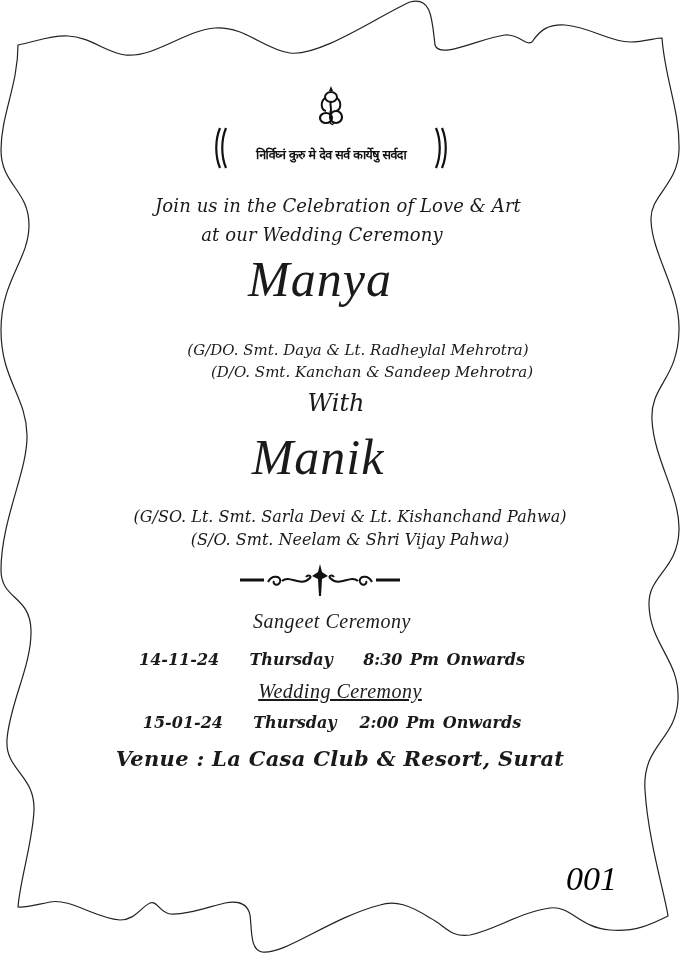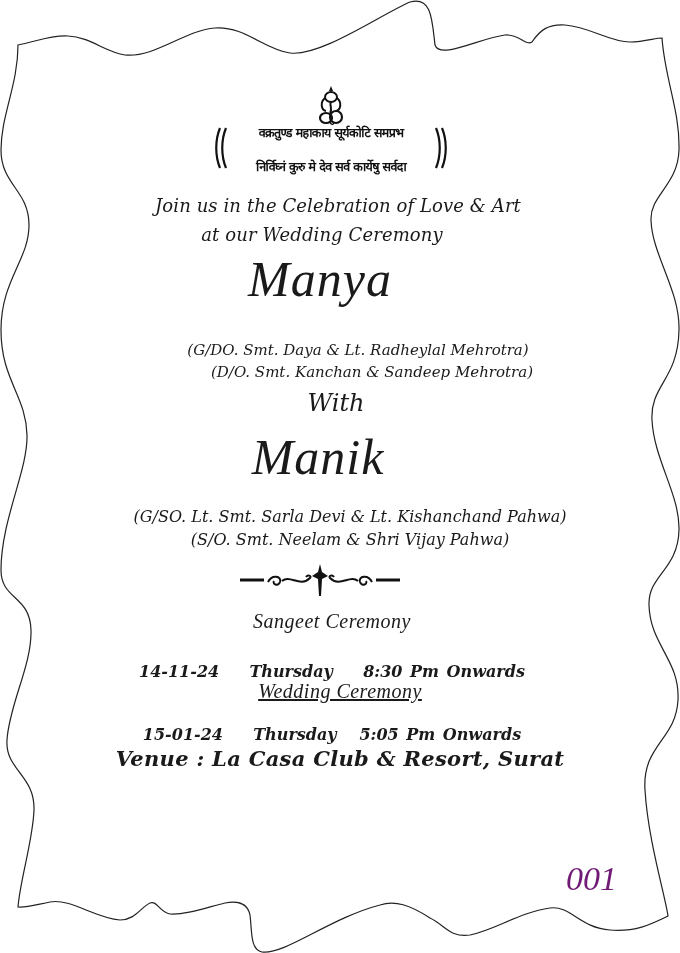--- a/index.html
+++ b/index.html
@@ -12,24 +12,24 @@
   .shloka-line { position:absolute; left:22px; width:190px; text-align:center;
                  font-family:"DejaVu Sans", sans-serif; font-weight:bold; font-size:12.5px;
                  letter-spacing:-0.6px; color:#111; white-space:nowrap; overflow:hidden; }
   .bars { position:absolute; top:6px; width:16px; height:44px; }
   .intro { font-size:18px; font-style:italic; letter-spacing:0.1px; }
   .name { font-family:"Liberation Serif", serif; font-style:italic; font-size:50px; letter-spacing:1px; }
   .parents { font-size:15px; font-style:italic; }
   .with { font-size:24px; font-style:italic; }
   .ceremony { font-family:"Liberation Serif", serif; font-style:italic; font-size:20px; letter-spacing:0.5px; }
   .event-line { font-size:16px; font-style:italic; font-weight:bold; word-spacing:2px; }
-  .event-line span { display:inline-block;margin-top:12px; }
+  .event-line span { display:inline-block; }
   .venue { font-size:21px; font-style:italic; font-weight:bold; letter-spacing:0.3px; }
   .serial { position:absolute; left:566px; top:860px; font-family:"Liberation Serif", serif;
-            font-style:italic; font-size:34px; color:#701a75; }
+            font-style:italic; font-size:34px; color:#000000; }
   .divider { position:absolute; left:238px; top:562px; width:164px; height:36px; }
 </style>
 </head>
 <body>
 
 <svg class="border-svg" viewBox="0 0 680 953" xmlns="http://www.w3.org/2000/svg">
   <path d="M18,45
            C35,42 50,35 68,36 C90,37 105,52 125,55 C155,58 185,30 215,28 C245,26 265,50 290,53
            C320,57 380,15 410,2 C432,-4 432,20 435,45 C440,60 480,38 505,35 C520,34 525,46 532,42
            C540,30 548,24 565,25 C590,27 610,42 630,42 C645,42 655,38 662,38
@@ -54,22 +54,21 @@
   <ellipse cx="10" cy="34" rx="6" ry="5" fill="none" stroke="#111" stroke-width="2.2"></ellipse>
   <ellipse cx="20" cy="33" rx="6" ry="6" fill="none" stroke="#111" stroke-width="2.2"></ellipse>
   <path d="M14,38 C15,41 17,41 18,39" fill="none" stroke="#111" stroke-width="1.5"></path>
 </svg>
 
 <div class="shloka-wrap">
   <svg class="bars" style="left:0;" viewBox="0 0 16 44">
     <path d="M6,2 C1,14 1,30 6,42" fill="none" stroke="#111" stroke-width="2.2"></path>
     <path d="M12,2 C7,14 7,30 12,42" fill="none" stroke="#111" stroke-width="2.2"></path>
   </svg>
-  <div class="shloka-line" style="top:4px;">वक्रतुण्ड महाकाय सूर्यकोटि समप्रभ</div>
-  <div class="shloka-line" style="top:26px;margin-top:12px;">निर्विघ्नं कुरु मे देव सर्व कार्येषु सर्वदा</div>
+  <div class="shloka-line" style="top:26px;">निर्विघ्नं कुरु मे देव सर्व कार्येषु सर्वदा</div>
   <svg class="bars" style="left:218px;" viewBox="0 0 16 44">
     <path d="M4,2 C9,14 9,30 4,42" fill="none" stroke="#111" stroke-width="2.2"></path>
     <path d="M10,2 C15,14 15,30 10,42" fill="none" stroke="#111" stroke-width="2.2"></path>
   </svg>
 </div>
 
 <div class="abs intro" style="top:195px; left:-2px;">Join us in the Celebration of Love &amp; Art</div>
 <div class="abs intro" style="top:224px; left:-18px;">at our Wedding Ceremony</div>
 
 <div class="abs name" style="top:250px; left:-20px;">Manya</div>
@@ -93,18 +92,18 @@
 <div class="abs ceremony" style="top:610px; left:-8px;">Sangeet Ceremony</div>
 <div class="abs event-line" style="top:650px; left:-8px;">
   <span>14-11-24</span>&nbsp;&nbsp;&nbsp;
   <span>Thursday</span>&nbsp;&nbsp;&nbsp;
   <span>8:30 Pm Onwards</span>
 </div>
 <div class="abs ceremony" style="top:680px; left:0px;text-decoration:underline;">Wedding Ceremony</div>
 <div class="abs event-line" style="top:713px; left:-8px;">
   <span>15-01-24</span>&nbsp;&nbsp;&nbsp;
   <span>Thursday</span>&nbsp;&nbsp;
-  <span>5:05 Pm Onwards</span>
+  <span>2:00 Pm Onwards</span>
 </div>
 
 <div class="abs venue" style="top:746px; left:0px;">Venue : La Casa Club &amp; Resort, Surat</div>
 
 <div class="serial">001</div>
 
 </body></html>

